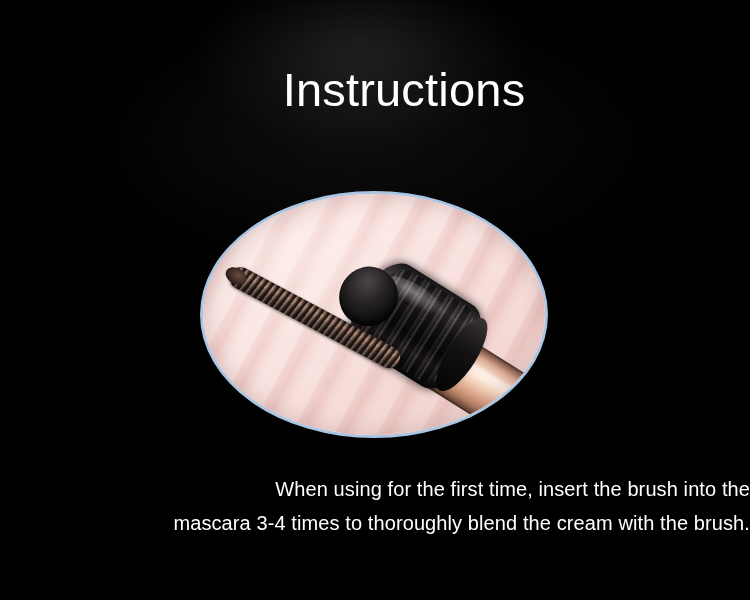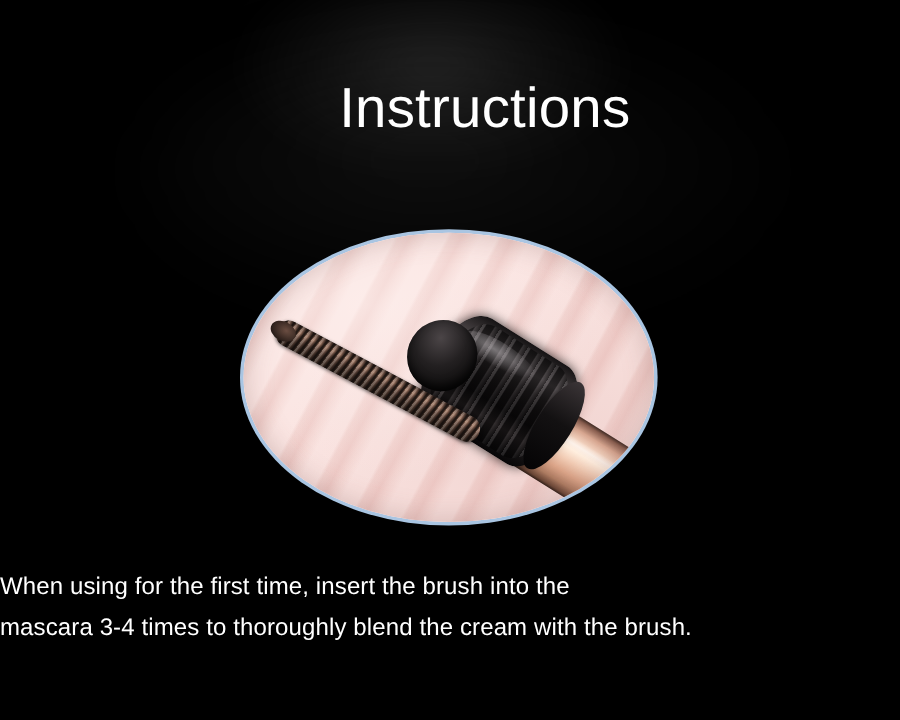--- a/index.html
+++ b/index.html
@@ -286,21 +286,21 @@
     box-shadow: inset 0 0 24px rgba(120,80,75,0.28);
     pointer-events: none;
   }
 
   
   .caption {
     position: absolute;
     left: 0;
     top: 472px;
     width: 750px;
-    text-align: left;
+    text-align: right;
     color: #ffffff;
     font-size: 20px;
     font-weight: 400;
     line-height: 34px;
     letter-spacing: 0.1px;
   }
   .caption-line { display: block; white-space: nowrap; }
 </style>
 </head>
 <body>

